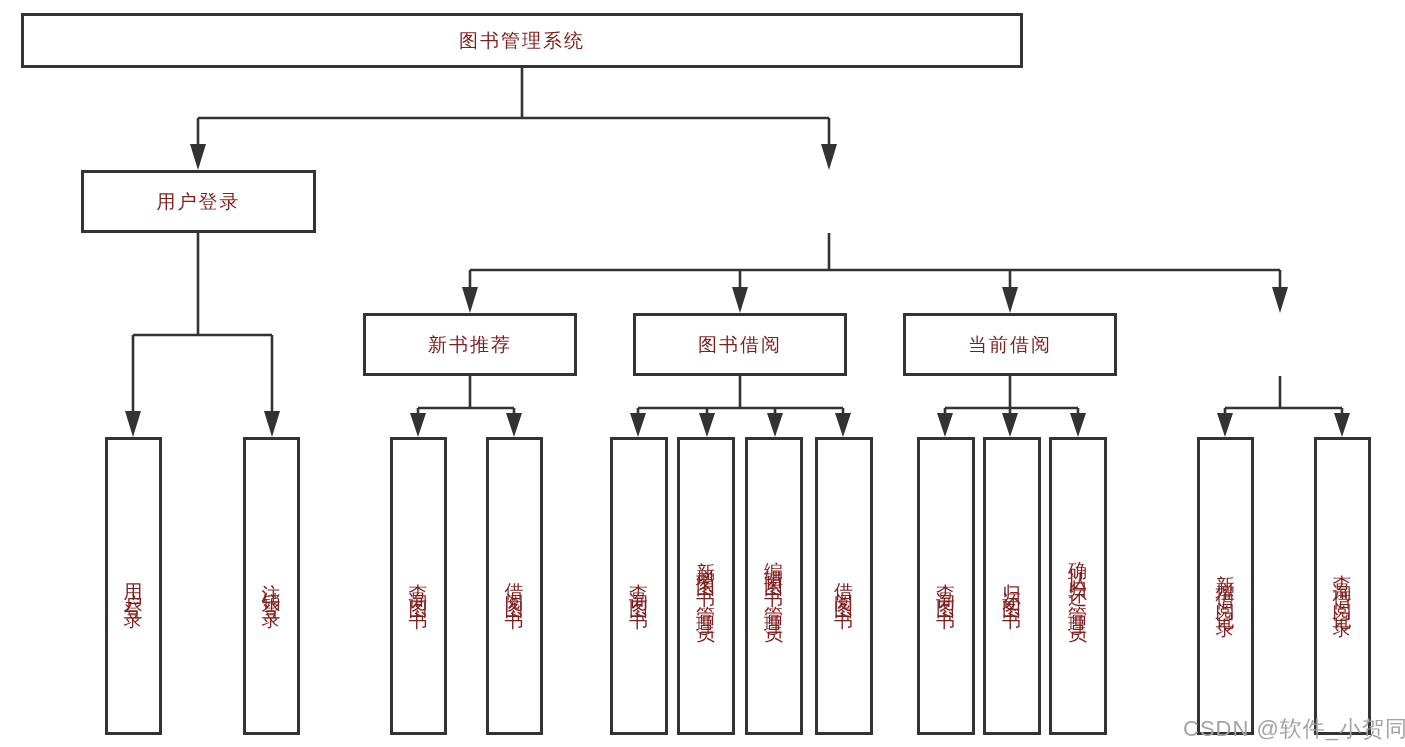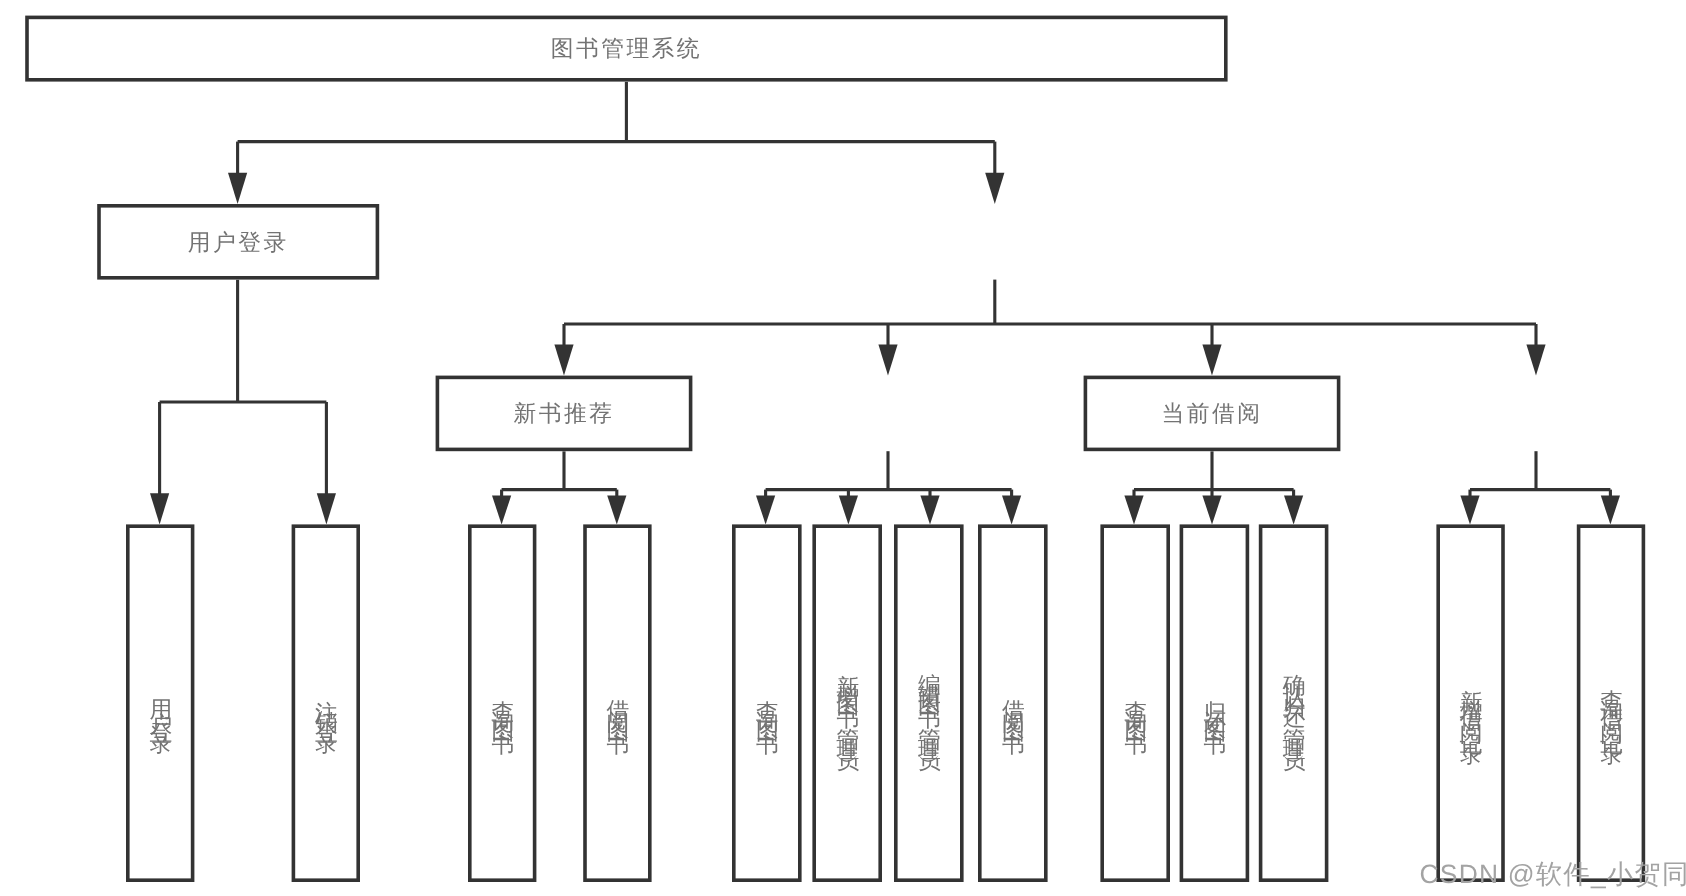--- a/index.html
+++ b/index.html
@@ -23,21 +23,21 @@
   }
   .node {
     position: absolute;
     box-sizing: border-box;
     border: 3px solid #333333;
     background: #ffffff;
     display: flex;
     align-items: center;
     justify-content: center;
     z-index: 2;
-    color: #737373;
+    color: #7f1d1d;
   }
   .hbox {
     font-size: 19px;
     letter-spacing: 2px;
     white-space: nowrap;
   }
   .vbox span.vtext {
     writing-mode: vertical-rl;
     text-orientation: mixed;
     font-size: 19px;
@@ -156,20 +156,23 @@
     <span>图书管理系统</span>
   </div>
 
   <div class="node hbox n-user-login">
     <span>用户登录</span>
   </div>
 
   <div class="node hbox n-new-book">
     <span>新书推荐</span>
   </div>
+  <div class="node hbox n-book-borrow">
+    <span>图书借阅</span>
+  </div>
   <div class="node hbox n-cur-borrow">
     <span>当前借阅</span>
   </div>
 
   <div class="node vbox leaf n-leaf-0">
     <span class="vtext">用户登录</span>
   </div>
   <div class="node vbox leaf n-leaf-1">
     <span class="vtext">注销登录</span>
   </div>

